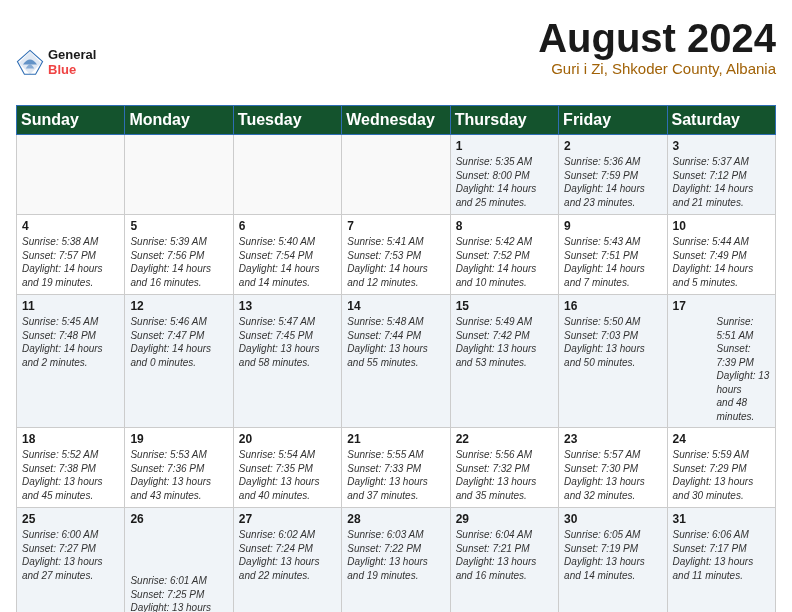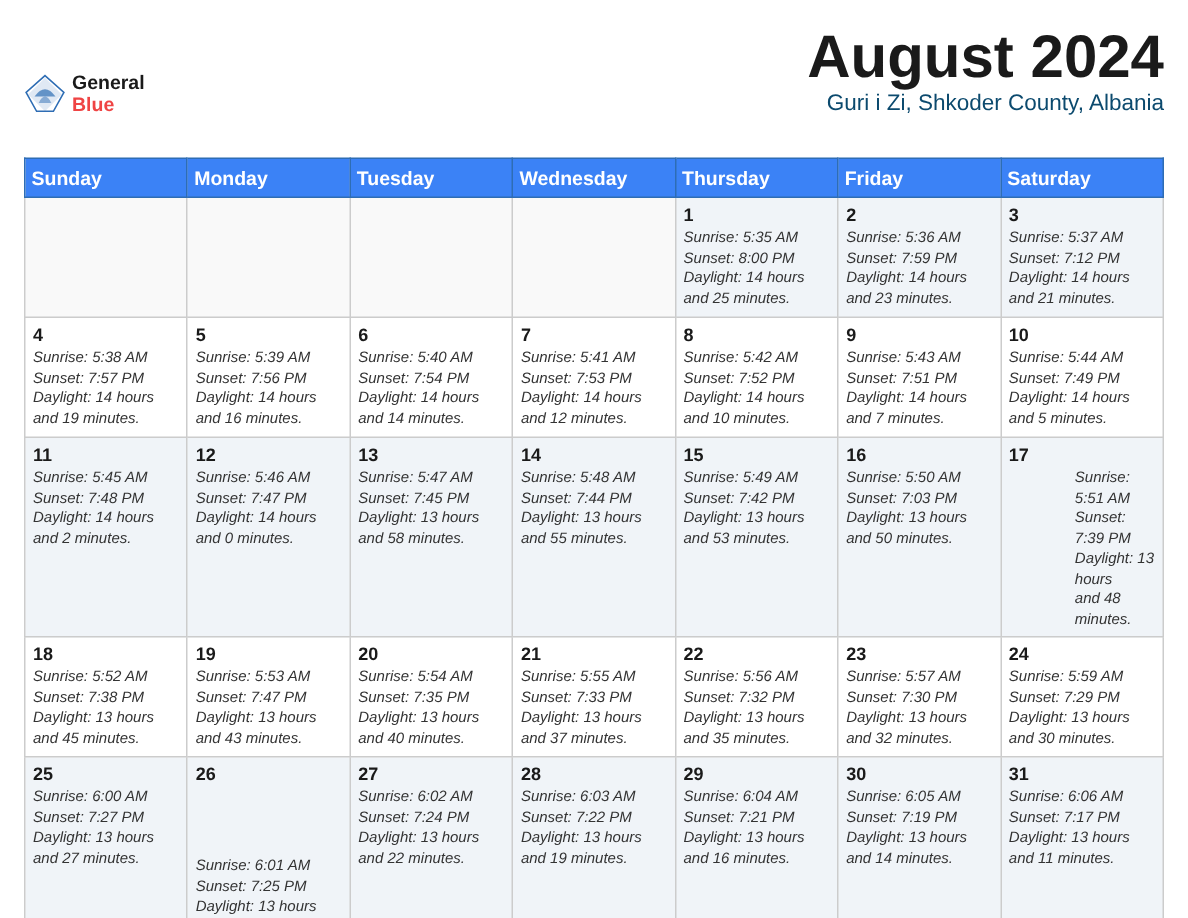--- a/index.html
+++ b/index.html
@@ -40,35 +40,35 @@
     }
     .title-block h1 {
       font-size: 40px;
       font-weight: bold;
       color: #1a1a1a;
       line-height: 1.1;
     }
     .title-block h2 {
       font-size: 15px;
       font-weight: normal;
-      color: #0c4a6e;
+      color: #a16207;
     }
     .calendar {
       width: 100%;
       border-collapse: collapse;
       font-size: 11px;
     }
     .calendar thead tr th {
-      background-color: #3b82f6;
+      background-color: #14532d;
       color: #fff;
       font-weight: bold;
       padding: 5px 4px;
       text-align: left;
       border: 1px solid #2e6db4;
-      font-size: 13px;
+      font-size: 16px;
     }
     .calendar tbody tr td {
       border: 1px solid #ccc;
       vertical-align: top;
       padding: 4px 5px;
       width: calc(100% / 7);
       min-height: 80px;
       height: 80px;
       background: #fff;
     }
@@ -262,21 +262,21 @@
         <td>
           <div class="day-number">18</div>
           <div class="day-info" style="white-space: pre-line;">Sunrise: 5:52 AM
 Sunset: 7:38 PM
 Daylight: 13 hours
 and 45 minutes.</div>
         </td>
         <td>
           <div class="day-number">19</div>
           <div class="day-info" style="white-space: pre-line;">Sunrise: 5:53 AM
-Sunset: 7:47 PM
+Sunset: 7:36 PM
 Daylight: 13 hours
 and 43 minutes.</div>
         </td>
         <td>
           <div class="day-number">20</div>
           <div class="day-info" style="white-space: pre-line;">Sunrise: 5:54 AM
 Sunset: 7:35 PM
 Daylight: 13 hours
 and 40 minutes.</div>
         </td>

